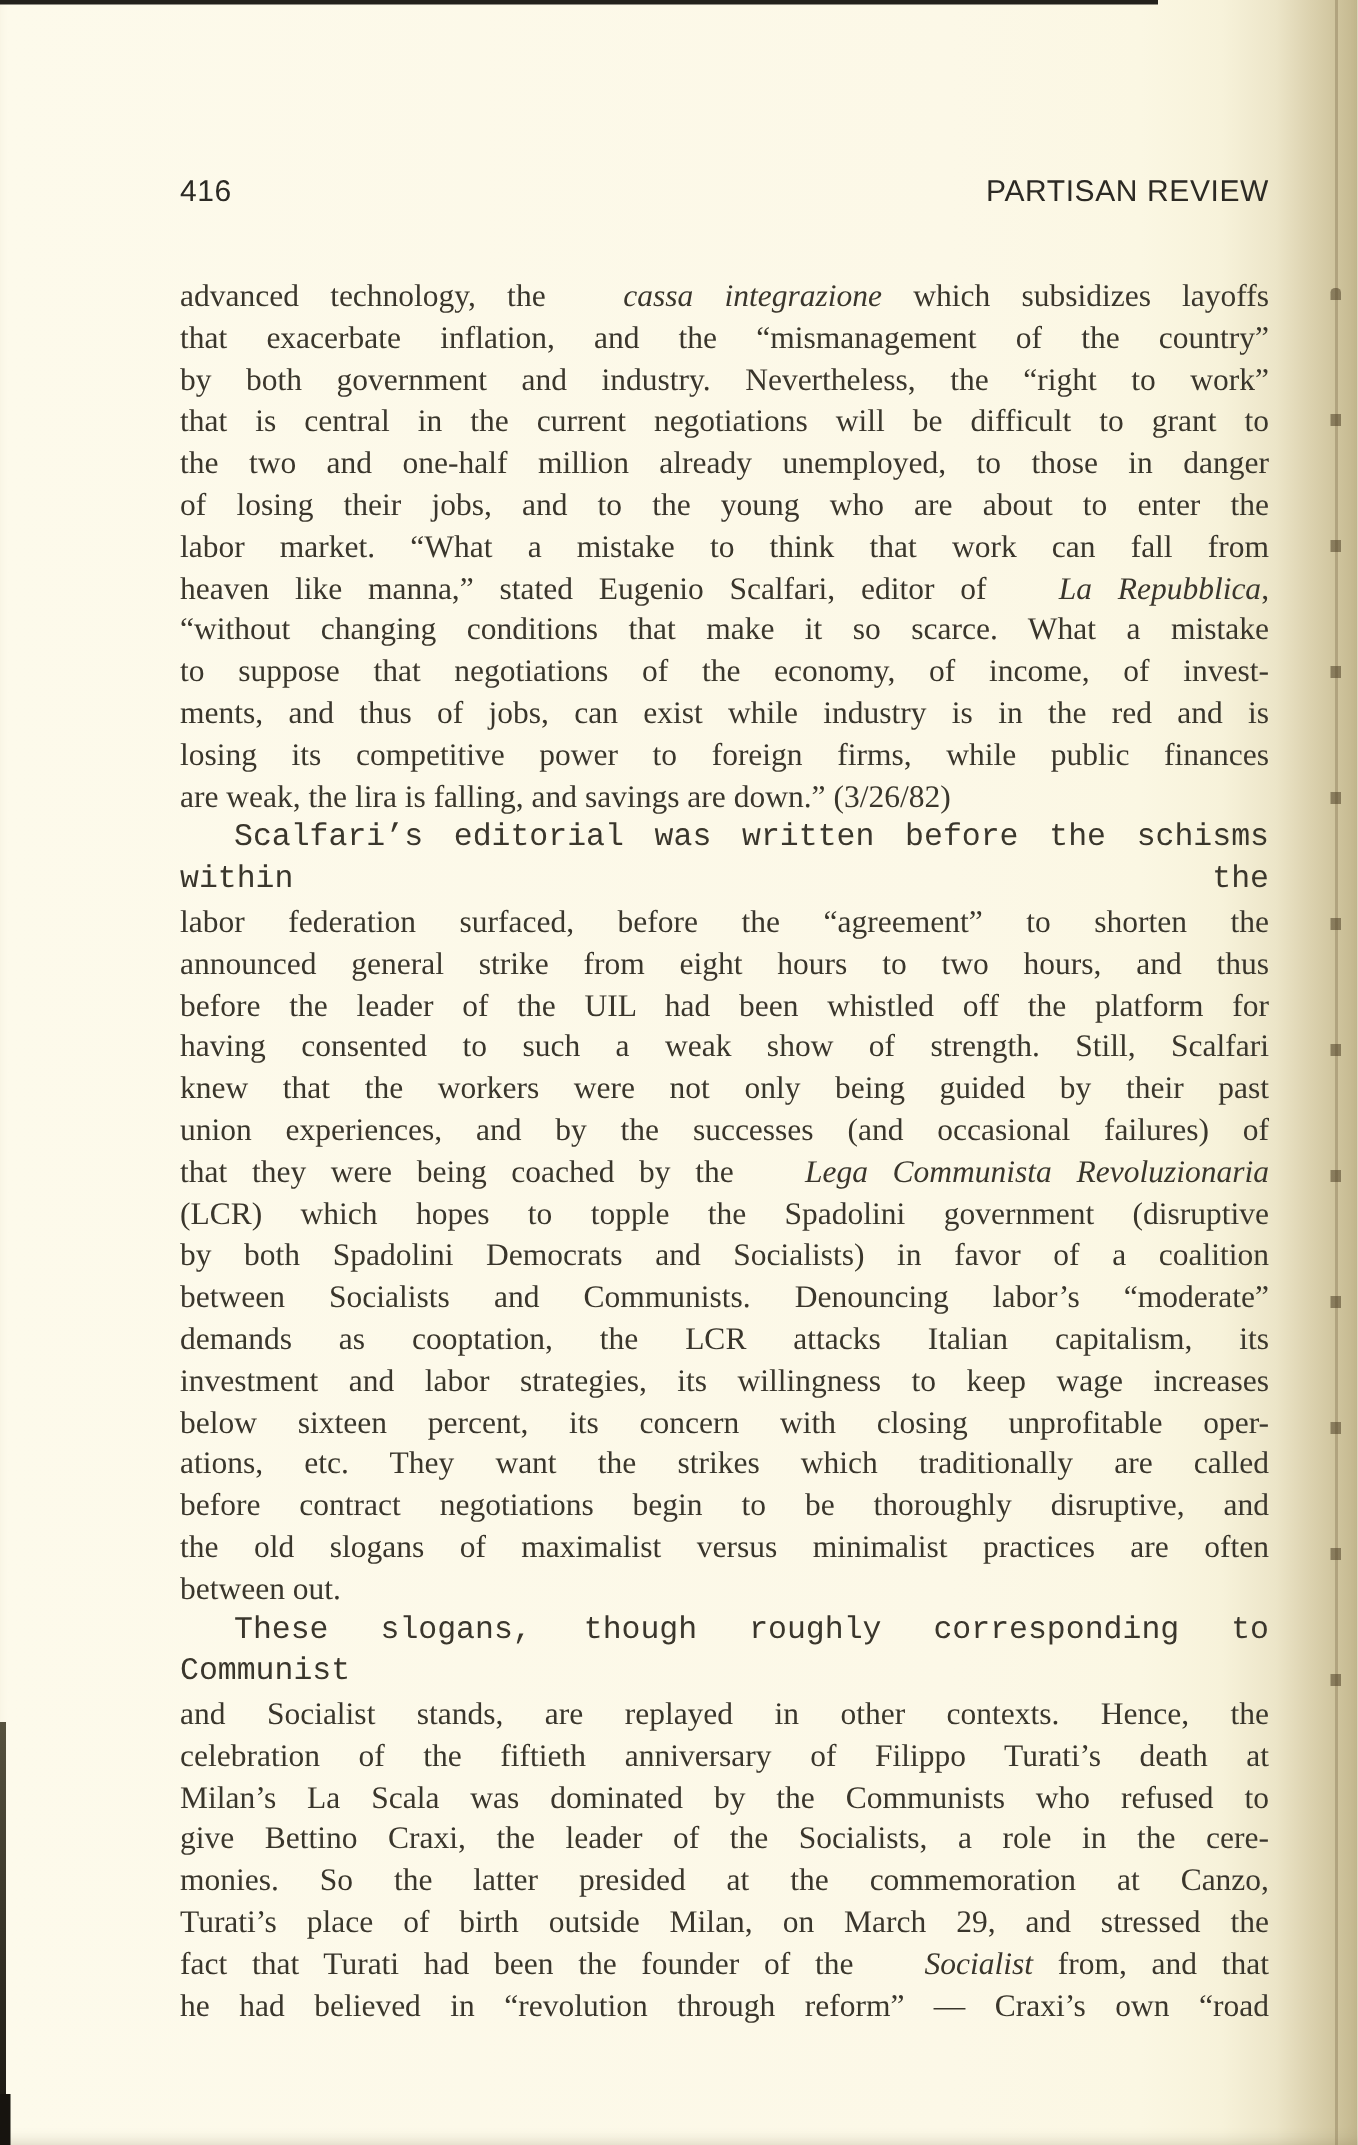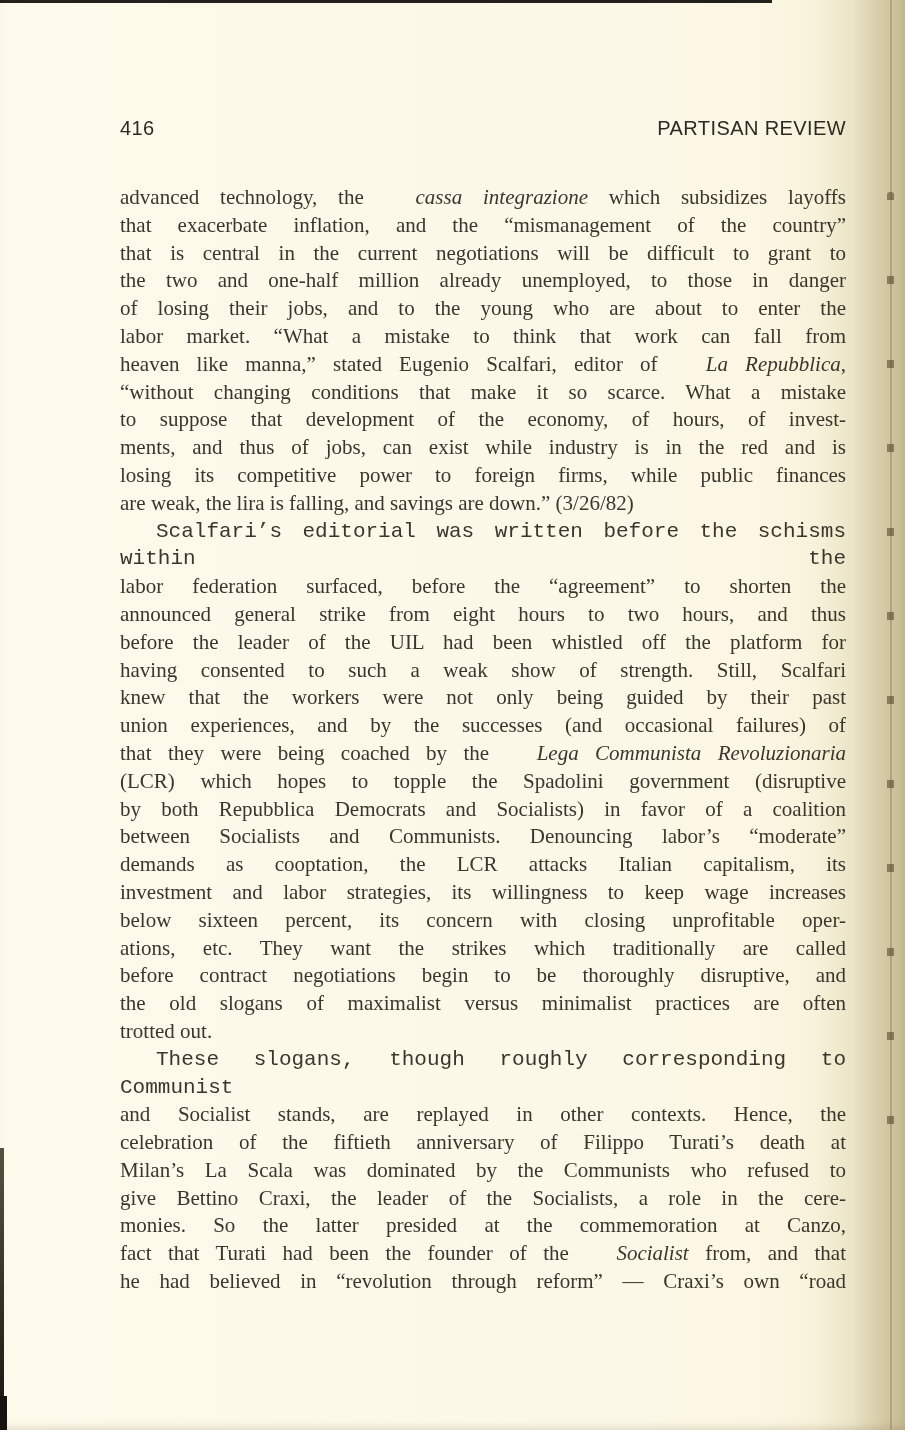--- a/index.html
+++ b/index.html
@@ -70,55 +70,57 @@
 
   <div class="header">
     <span>416</span>
     <span>PARTISAN REVIEW</span>
   </div>
 
   <div class="text-column">
       <div class="paragraph">
         <div class="line"><span>advanced technology, the </span><i>cassa integrazione</i><span> which subsidizes layoffs</span></div>
         <div class="line"><span>that exacerbate inflation, and the “mismanagement of the country”</span></div>
+        <div class="line"><span>by both government and industry. Nevertheless, the “right to work”</span></div>
         <div class="line"><span>that is central in the current negotiations will be difficult to grant to</span></div>
         <div class="line"><span>the two and one-half million already unemployed, to those in danger</span></div>
         <div class="line"><span>of losing their jobs, and to the young who are about to enter the</span></div>
         <div class="line"><span>labor market. “What a mistake to think that work can fall from</span></div>
         <div class="line"><span>heaven like manna,” stated Eugenio Scalfari, editor of </span><i>La Repubblica</i><span>,</span></div>
         <div class="line"><span>“without changing conditions that make it so scarce. What a mistake</span></div>
-        <div class="line"><span>to suppose that development of the economy, of hours, of invest-</span></div>
+        <div class="line"><span>to suppose that negotiations of the economy, of income, of invest-</span></div>
         <div class="line"><span>ments, and thus of jobs, can exist while industry is in the red and is</span></div>
         <div class="line"><span>losing its competitive power to foreign firms, while public finances</span></div>
         <div class="line last"><span>are weak, the lira is falling, and savings are down.” (3/26/82)</span></div>
       </div>
       <div class="paragraph">
         <div class="line indent"><span>Scalfari’s editorial was written before the schisms within the</span></div>
         <div class="line"><span>labor federation surfaced, before the “agreement” to shorten the</span></div>
         <div class="line"><span>announced general strike from eight hours to two hours, and thus</span></div>
         <div class="line"><span>before the leader of the UIL had been whistled off the platform for</span></div>
         <div class="line"><span>having consented to such a weak show of strength. Still, Scalfari</span></div>
         <div class="line"><span>knew that the workers were not only being guided by their past</span></div>
         <div class="line"><span>union experiences, and by the successes (and occasional failures) of</span></div>
         <div class="line"><span>that they were being coached by the </span><i>Lega Communista Revoluzionaria</i></div>
         <div class="line"><span>(LCR) which hopes to topple the Spadolini government (disruptive</span></div>
-        <div class="line"><span>by both Repubblica Democrats and Socialists) in favor of a coalition</span></div>
+        <div class="line"><span>by both Spadolini Democrats and Socialists) in favor of a coalition</span></div>
         <div class="line"><span>between Socialists and Communists. Denouncing labor’s “moderate”</span></div>
         <div class="line"><span>demands as cooptation, the LCR attacks Italian capitalism, its</span></div>
         <div class="line"><span>investment and labor strategies, its willingness to keep wage increases</span></div>
         <div class="line"><span>below sixteen percent, its concern with closing unprofitable oper-</span></div>
         <div class="line"><span>ations, etc. They want the strikes which traditionally are called</span></div>
         <div class="line"><span>before contract negotiations begin to be thoroughly disruptive, and</span></div>
         <div class="line"><span>the old slogans of maximalist versus minimalist practices are often</span></div>
-        <div class="line last"><span>trotted out.</span></div>
+        <div class="line last"><span>between out.</span></div>
       </div>
       <div class="paragraph">
         <div class="line indent"><span>These slogans, though roughly corresponding to Communist</span></div>
         <div class="line"><span>and Socialist stands, are replayed in other contexts. Hence, the</span></div>
         <div class="line"><span>celebration of the fiftieth anniversary of Filippo Turati’s death at</span></div>
         <div class="line"><span>Milan’s La Scala was dominated by the Communists who refused to</span></div>
         <div class="line"><span>give Bettino Craxi, the leader of the Socialists, a role in the cere-</span></div>
         <div class="line"><span>monies. So the latter presided at the commemoration at Canzo,</span></div>
+        <div class="line"><span>Turati’s place of birth outside Milan, on March 29, and stressed the</span></div>
         <div class="line"><span>fact that Turati had been the founder of the </span><i>Socialist</i><span> from, and that</span></div>
         <div class="line"><span>he had believed in “revolution through reform” — Craxi’s own “road</span></div>
       </div>
     </div>
 </div>
 
 </body></html>

